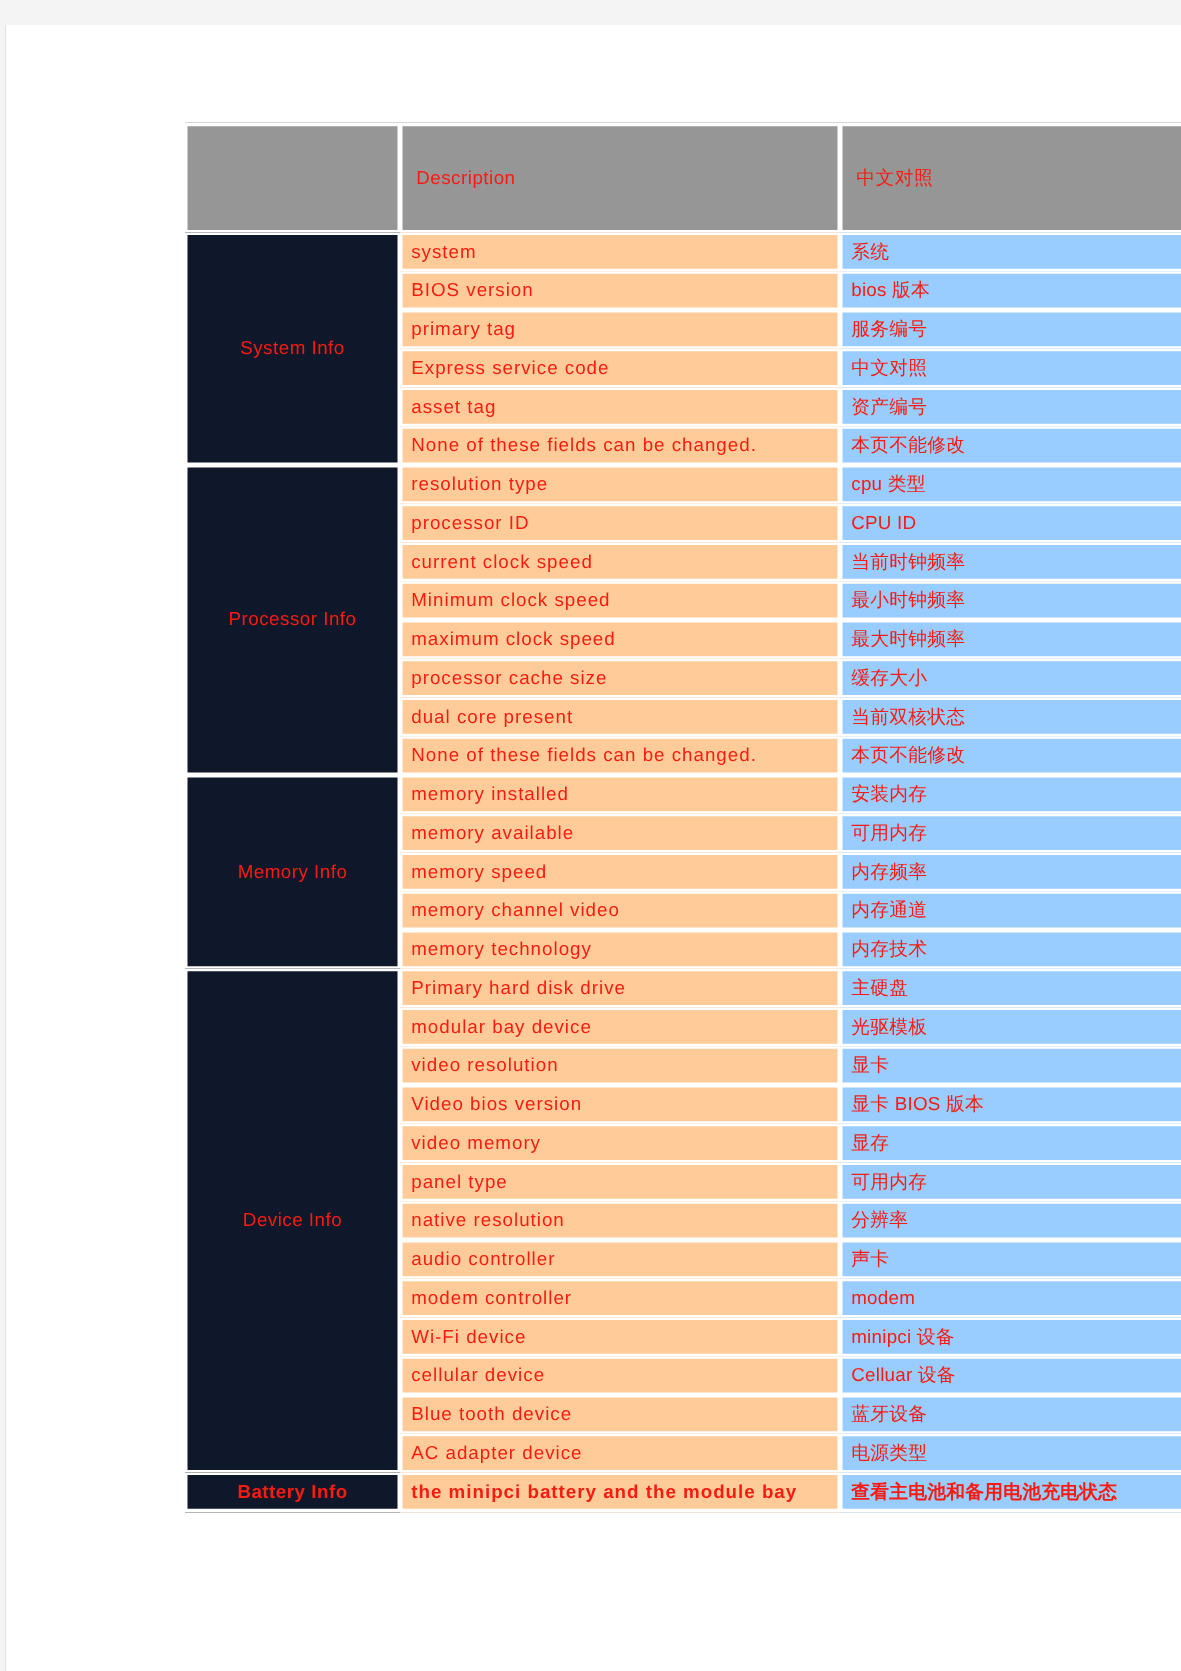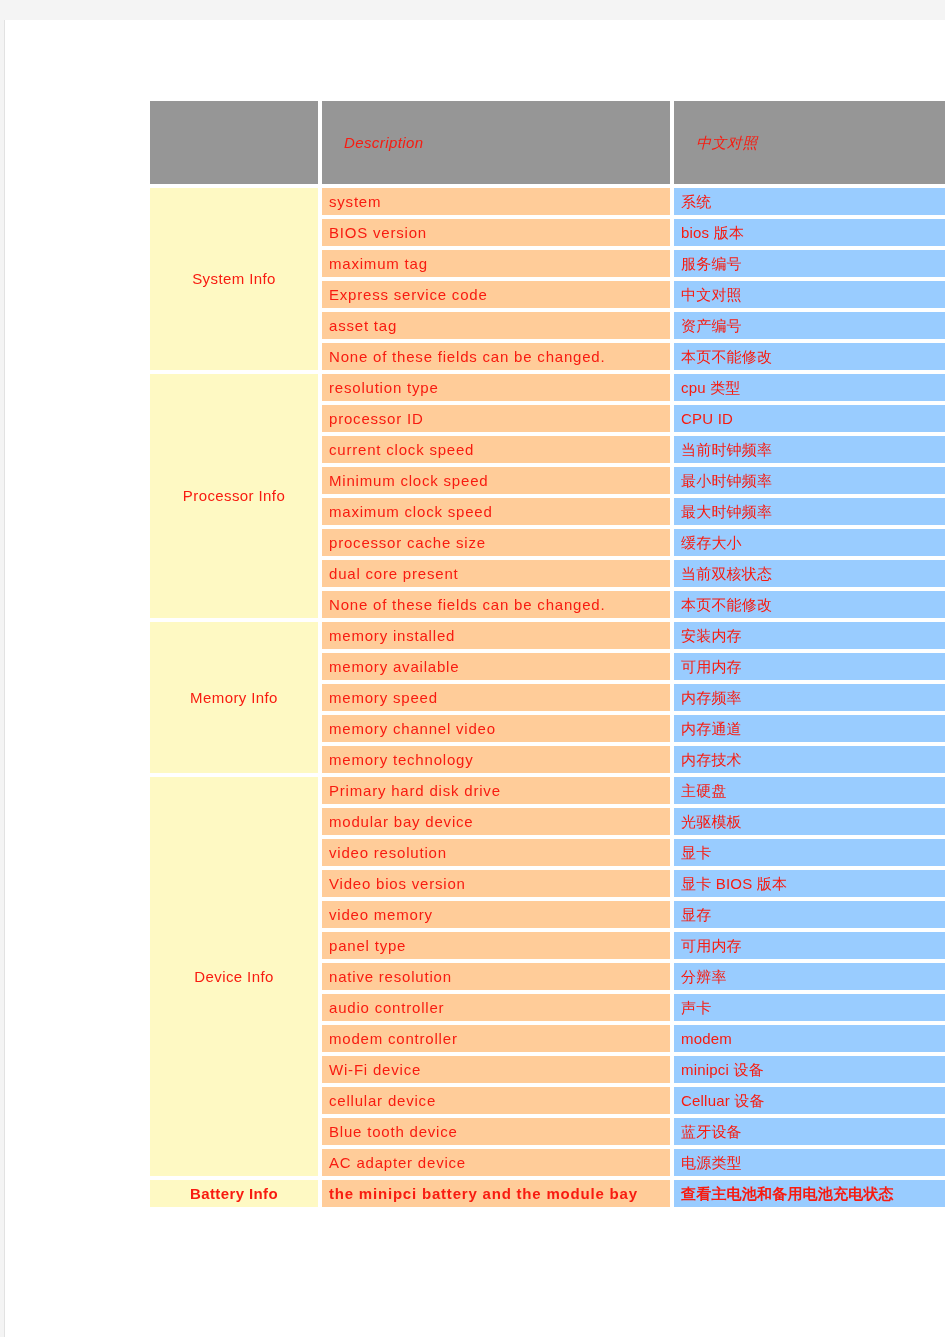--- a/index.html
+++ b/index.html
@@ -63,27 +63,26 @@
 
   
   tr.head td {
     background: #969696;
     height: 83px;
     border-top: 3px solid #ffffff;
   }
   tr.head td.blank { background: #969696; }
   td.hcell span {
     display: block;
-    padding-left: 22px;
-    font-style: italic;
+    padding-left: 11px;
   }
 
   
   td.group {
-    background: #fef9c3;
+    background: #0f172a;
     text-align: center;
     color: #fb2b20;
     font-size: 15px;
     letter-spacing: 1px;
   }
 
   
   td.en {
     background: #ffcc99;
     height: 27px;
@@ -146,21 +145,21 @@
       <tr>
         <td class="en">
           <span>BIOS version</span>
         </td>
         <td class="zh">
           <span>bios 版本</span>
         </td>
       </tr>
       <tr>
         <td class="en">
-          <span>maximum tag</span>
+          <span>primary tag</span>
         </td>
         <td class="zh">
           <span>服务编号</span>
         </td>
       </tr>
       <tr>
         <td class="en">
           <span>Express service code</span>
         </td>
         <td class="zh">

